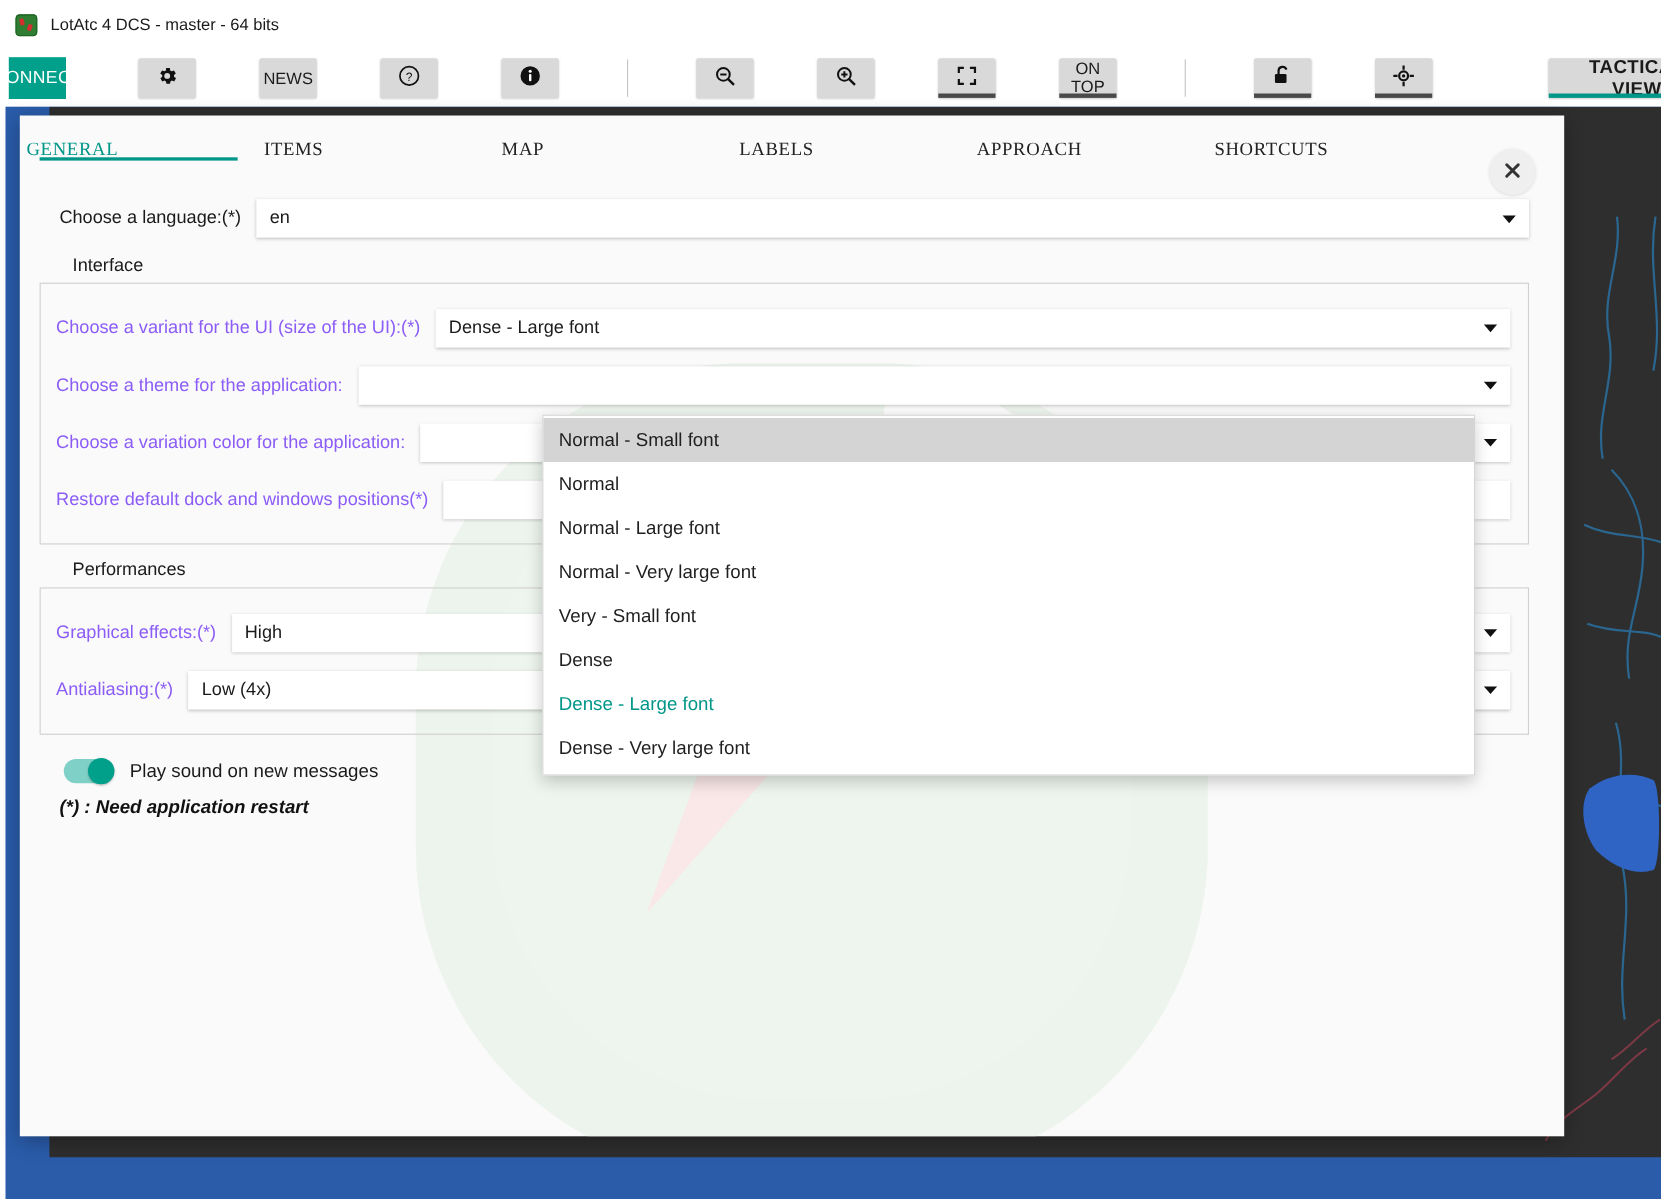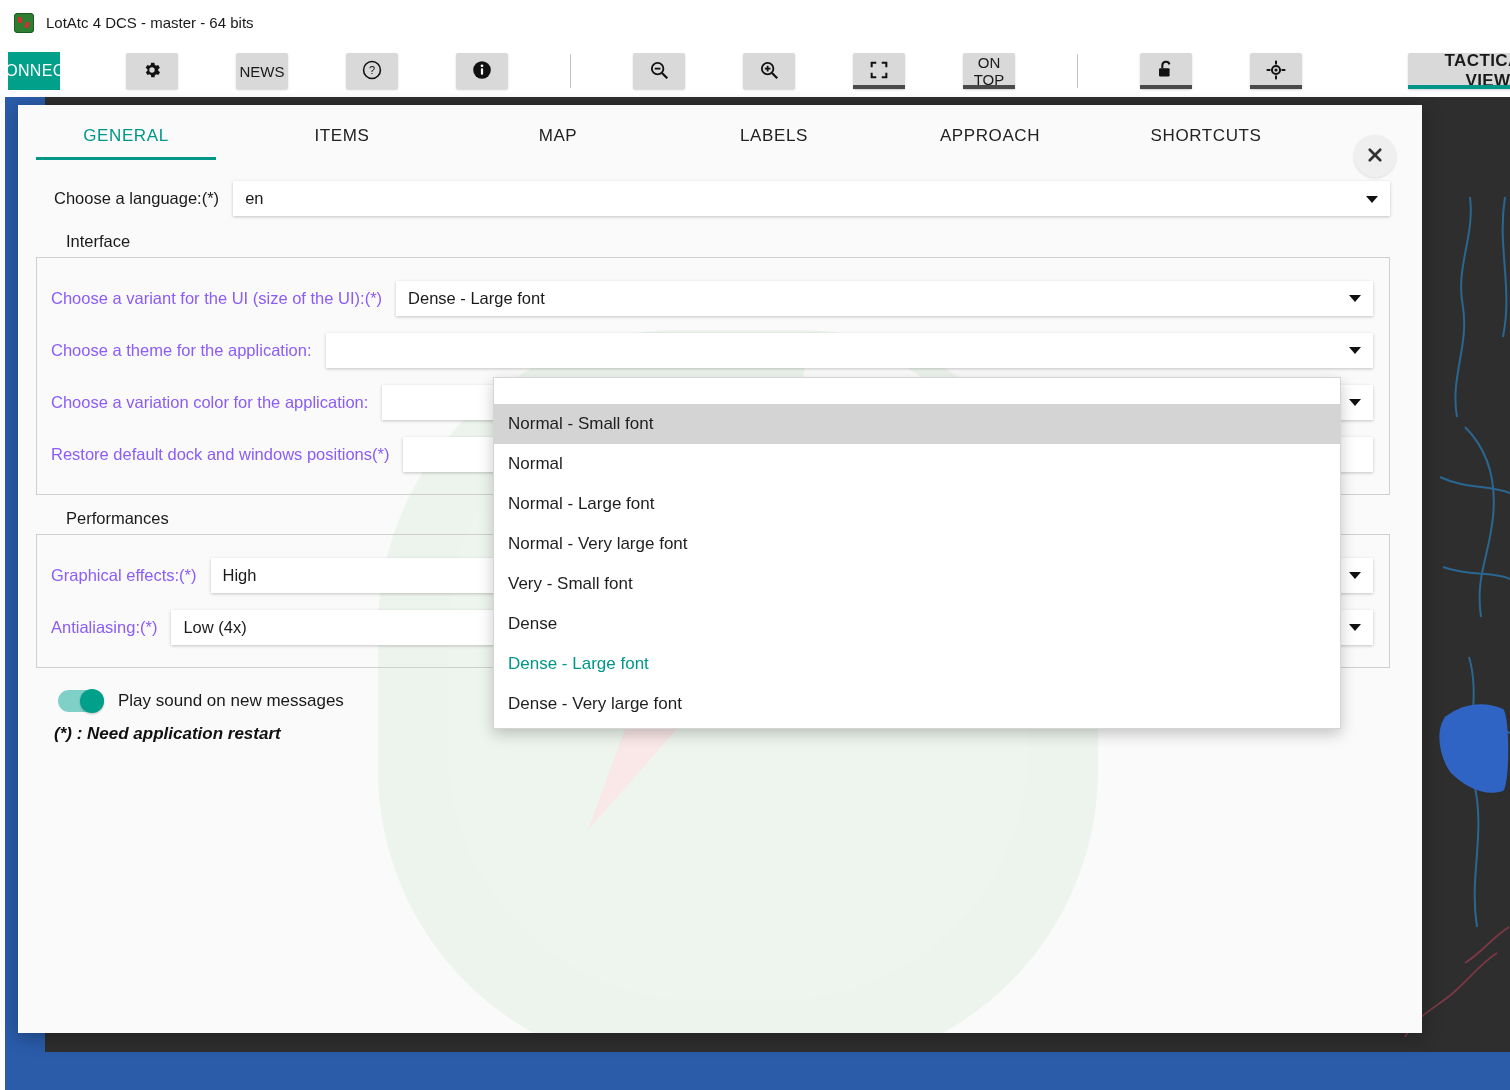--- a/index.html
+++ b/index.html
@@ -145,30 +145,30 @@
   
   #tabbar {
     position: relative;
     height: 62px;
     display: flex;
     align-items: flex-start;
     padding-top: 20px;
   }
   .tab {
     width: 216px;
-    text-align: center;
+    text-align: left;
     font-size: 17px;
     color: #222;
     letter-spacing: .6px;
     position: relative;
-    padding-bottom: 14px;
+    padding-bottom: 0;
     cursor: pointer;
     background: transparent;
     border: none;
-    font-family: Liberation Sans, sans-serif;
+    font-family: Liberation Serif, serif;
   }
   .tab.active { color: #009688; }
   .tab.active::after {
     content: "";
     position: absolute;
     left: 18px; right: 18px; bottom: 0;
     height: 3px; background: #009688;
   }
   #close-btn {
     position: absolute;
@@ -290,21 +290,21 @@
   }
   .dd-item {
     height: 40px;
     display: flex; align-items: center;
     padding-left: 14px;
     font-size: 17px;
     color: #1f1f1f;
     cursor: pointer;
     white-space: nowrap;
   }
-  .dd-item.hovered { background: #d4d4d4; margin-top: 24px; }
+  .dd-item.hovered { background: #d4d4d4; }
   .dd-item.selected { color: #009688; }
 </style>
 </head>
 <body>
 
 <div id="app">
 
   <div id="titlebar">
     <div id="app-icon"></div>
     <div id="title-text">LotAtc 4 DCS - master - 64 bits</div>

